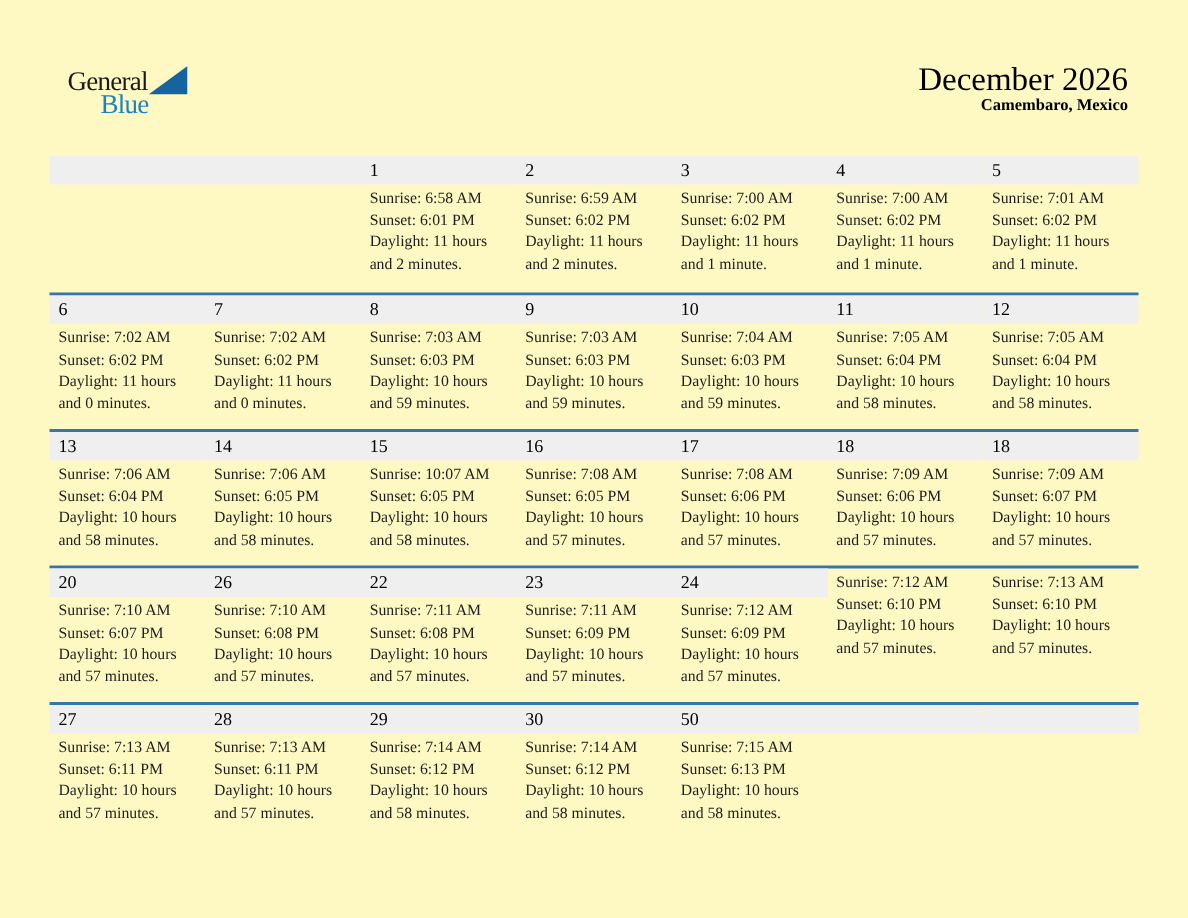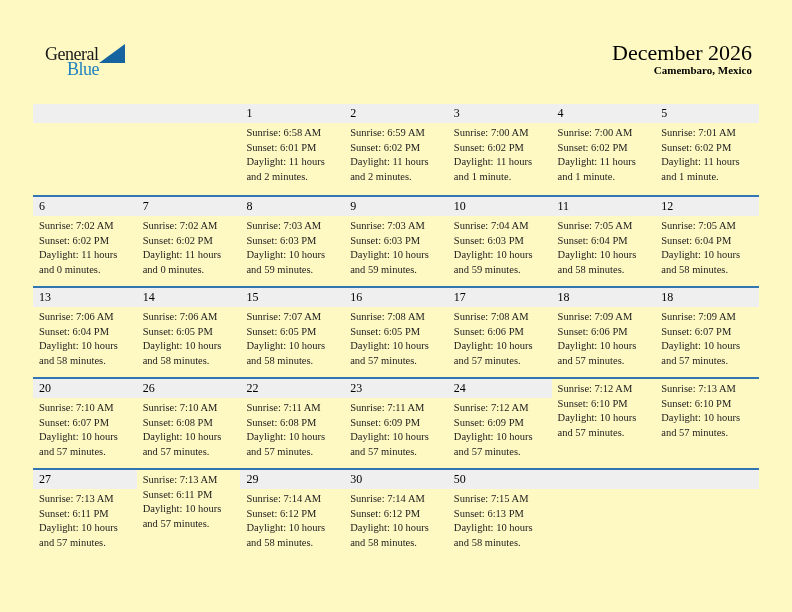--- a/index.html
+++ b/index.html
@@ -184,21 +184,21 @@
             <div class="content">
               <div>Sunrise: 7:06 AM</div>
               <div>Sunset: 6:05 PM</div>
               <div>Daylight: 10 hours</div>
               <div>and 58 minutes.</div>
             </div>
           </div>
           <div class="cell">
             <div class="num-strip">15</div>
             <div class="content">
-              <div>Sunrise: 7:07 AM</div>
+              <div>Sunrise: 10:07 AM</div>
               <div>Sunset: 6:05 PM</div>
               <div>Daylight: 10 hours</div>
               <div>and 58 minutes.</div>
             </div>
           </div>
           <div class="cell">
             <div class="num-strip">16</div>
             <div class="content">
               <div>Sunrise: 7:08 AM</div>
               <div>Sunset: 6:05 PM</div>
@@ -301,20 +301,21 @@
           <div class="cell">
             <div class="num-strip">27</div>
             <div class="content">
               <div>Sunrise: 7:13 AM</div>
               <div>Sunset: 6:11 PM</div>
               <div>Daylight: 10 hours</div>
               <div>and 57 minutes.</div>
             </div>
           </div>
           <div class="cell">
+            <div class="num-strip">28</div>
             <div class="content">
               <div>Sunrise: 7:13 AM</div>
               <div>Sunset: 6:11 PM</div>
               <div>Daylight: 10 hours</div>
               <div>and 57 minutes.</div>
             </div>
           </div>
           <div class="cell">
             <div class="num-strip">29</div>
             <div class="content">

